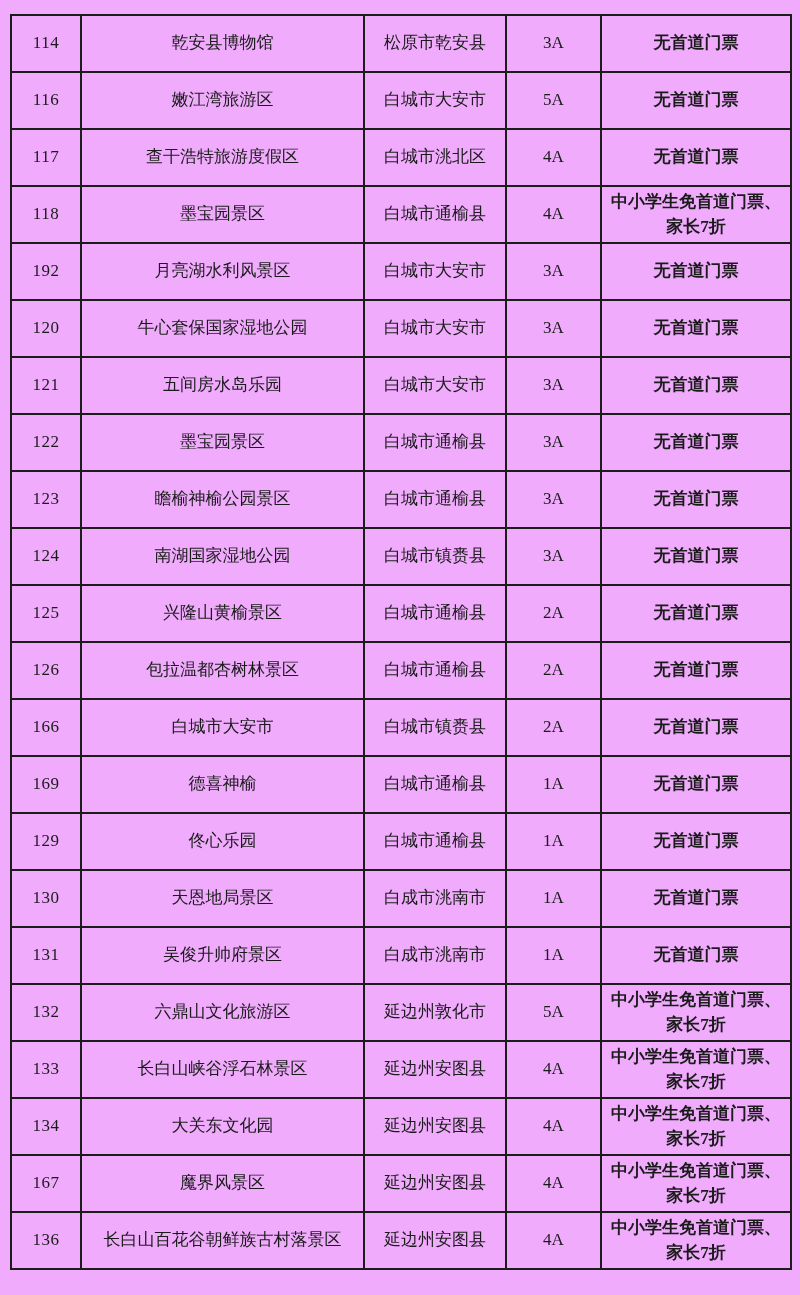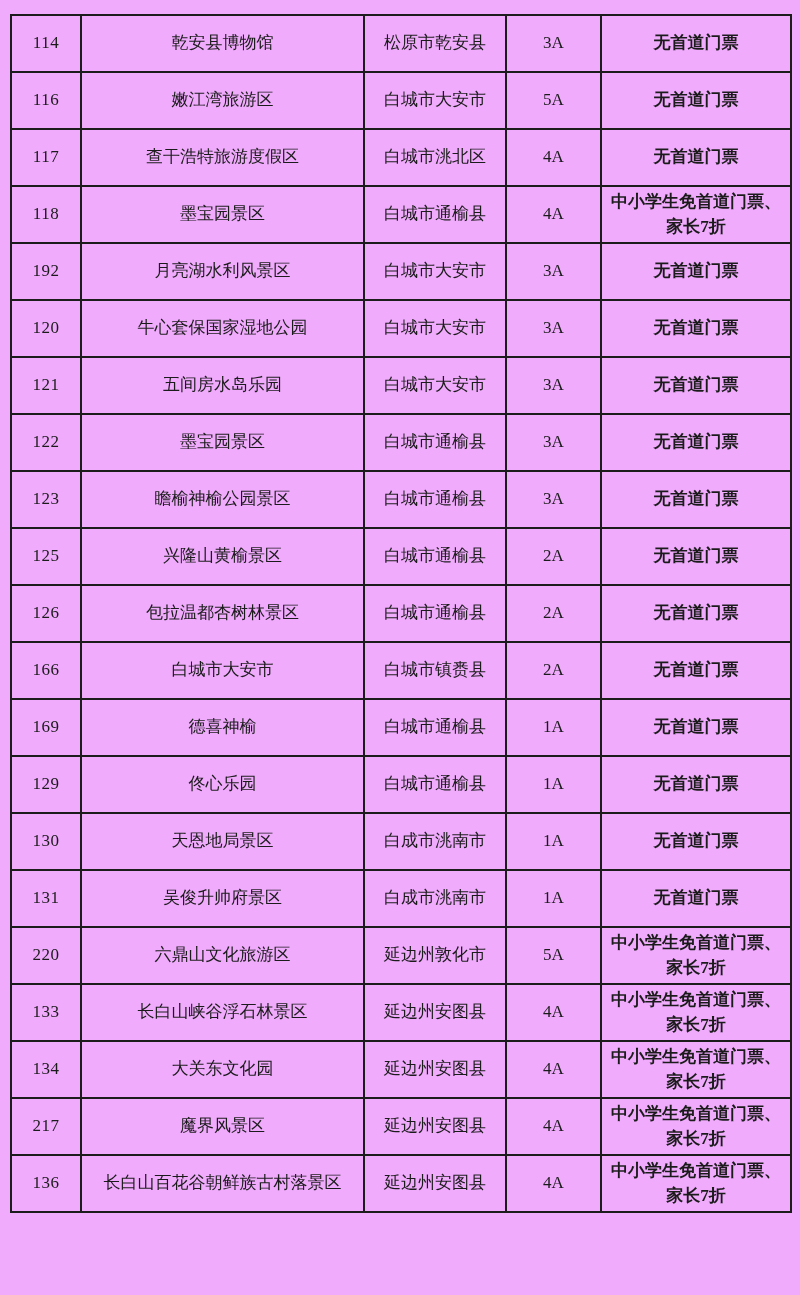--- a/index.html
+++ b/index.html
@@ -116,20 +116,27 @@
   </tr>
 
   <tr>
     <td class="c-no">123</td>
     <td class="c-name">瞻榆神榆公园景区</td>
     <td class="c-loc">白城市通榆县</td>
     <td class="c-rating">3A</td>
     <td class="c-policy">无首道门票</td>
   </tr>
 
+  <tr>
+    <td class="c-no">124</td>
+    <td class="c-name">南湖国家湿地公园</td>
+    <td class="c-loc">白城市镇赉县</td>
+    <td class="c-rating">3A</td>
+    <td class="c-policy">无首道门票</td>
+  </tr>
 
   <tr>
     <td class="c-no">125</td>
     <td class="c-name">兴隆山黄榆景区</td>
     <td class="c-loc">白城市通榆县</td>
     <td class="c-rating">2A</td>
     <td class="c-policy">无首道门票</td>
   </tr>
 
   <tr>
@@ -174,21 +181,21 @@
 
   <tr>
     <td class="c-no">131</td>
     <td class="c-name">吴俊升帅府景区</td>
     <td class="c-loc">白成市洮南市</td>
     <td class="c-rating">1A</td>
     <td class="c-policy">无首道门票</td>
   </tr>
 
   <tr>
-    <td class="c-no">220</td>
+    <td class="c-no">132</td>
     <td class="c-name">六鼎山文化旅游区</td>
     <td class="c-loc">延边州敦化市</td>
     <td class="c-rating">5A</td>
     <td class="c-policy">中小学生免首道门票、家长7折</td>
   </tr>
 
   <tr>
     <td class="c-no">133</td>
     <td class="c-name">长白山峡谷浮石林景区</td>
     <td class="c-loc">延边州安图县</td>
@@ -198,21 +205,21 @@
 
   <tr>
     <td class="c-no">134</td>
     <td class="c-name">大关东文化园</td>
     <td class="c-loc">延边州安图县</td>
     <td class="c-rating">4A</td>
     <td class="c-policy">中小学生免首道门票、家长7折</td>
   </tr>
 
   <tr>
-    <td class="c-no">217</td>
+    <td class="c-no">167</td>
     <td class="c-name">魔界风景区</td>
     <td class="c-loc">延边州安图县</td>
     <td class="c-rating">4A</td>
     <td class="c-policy">中小学生免首道门票、家长7折</td>
   </tr>
 
   <tr>
     <td class="c-no">136</td>
     <td class="c-name">长白山百花谷朝鲜族古村落景区</td>
     <td class="c-loc">延边州安图县</td>

